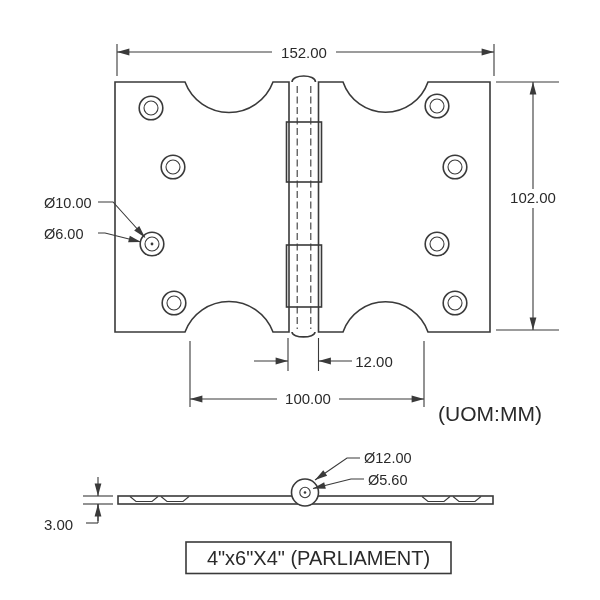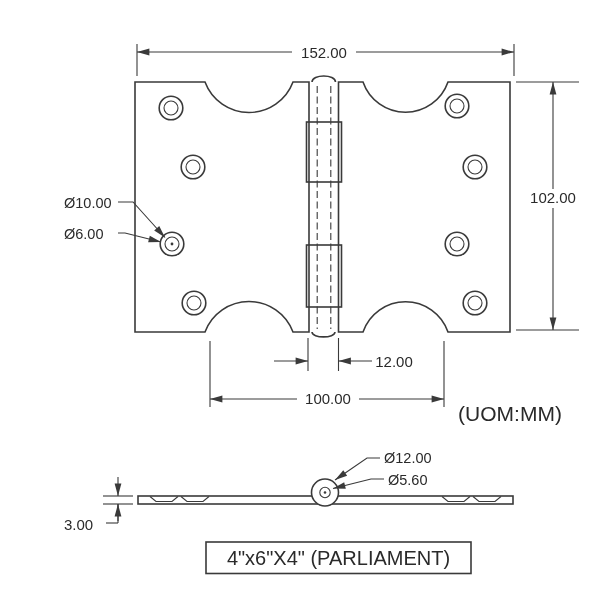--- a/index.html
+++ b/index.html
@@ -7,21 +7,21 @@
     --text:#2a2a2a;
     --background:#ffffff;
   }
   html,body{margin:0;padding:0;}
   body{
     width:600px;height:600px;
     background:var(--background);
     font-family:"Liberation Sans", sans-serif;
     overflow:hidden;
   }
-  .stage{position:relative;width:492px;height:600px;background:var(--background);padding-left:20px;}
+  .stage{position:relative;width:492px;height:600px;background:var(--background);}
   svg{display:block;}
   .ol{stroke:var(--line);stroke-width:1.6;fill:none;}
   .thin{stroke:var(--line);stroke-width:1.1;fill:none;}
   .dash{stroke:var(--line);stroke-width:1.1;fill:none;stroke-dasharray:7 3.5;}
   .whitefill{fill:var(--background);}
   .dot{fill:var(--line);stroke:none;}
   #arrow path{fill:var(--line);stroke:none;}
   text{fill:var(--text);stroke:none;}
   .dimtext{font-size:15px;}
   .labeltext{font-size:14.5px;}

